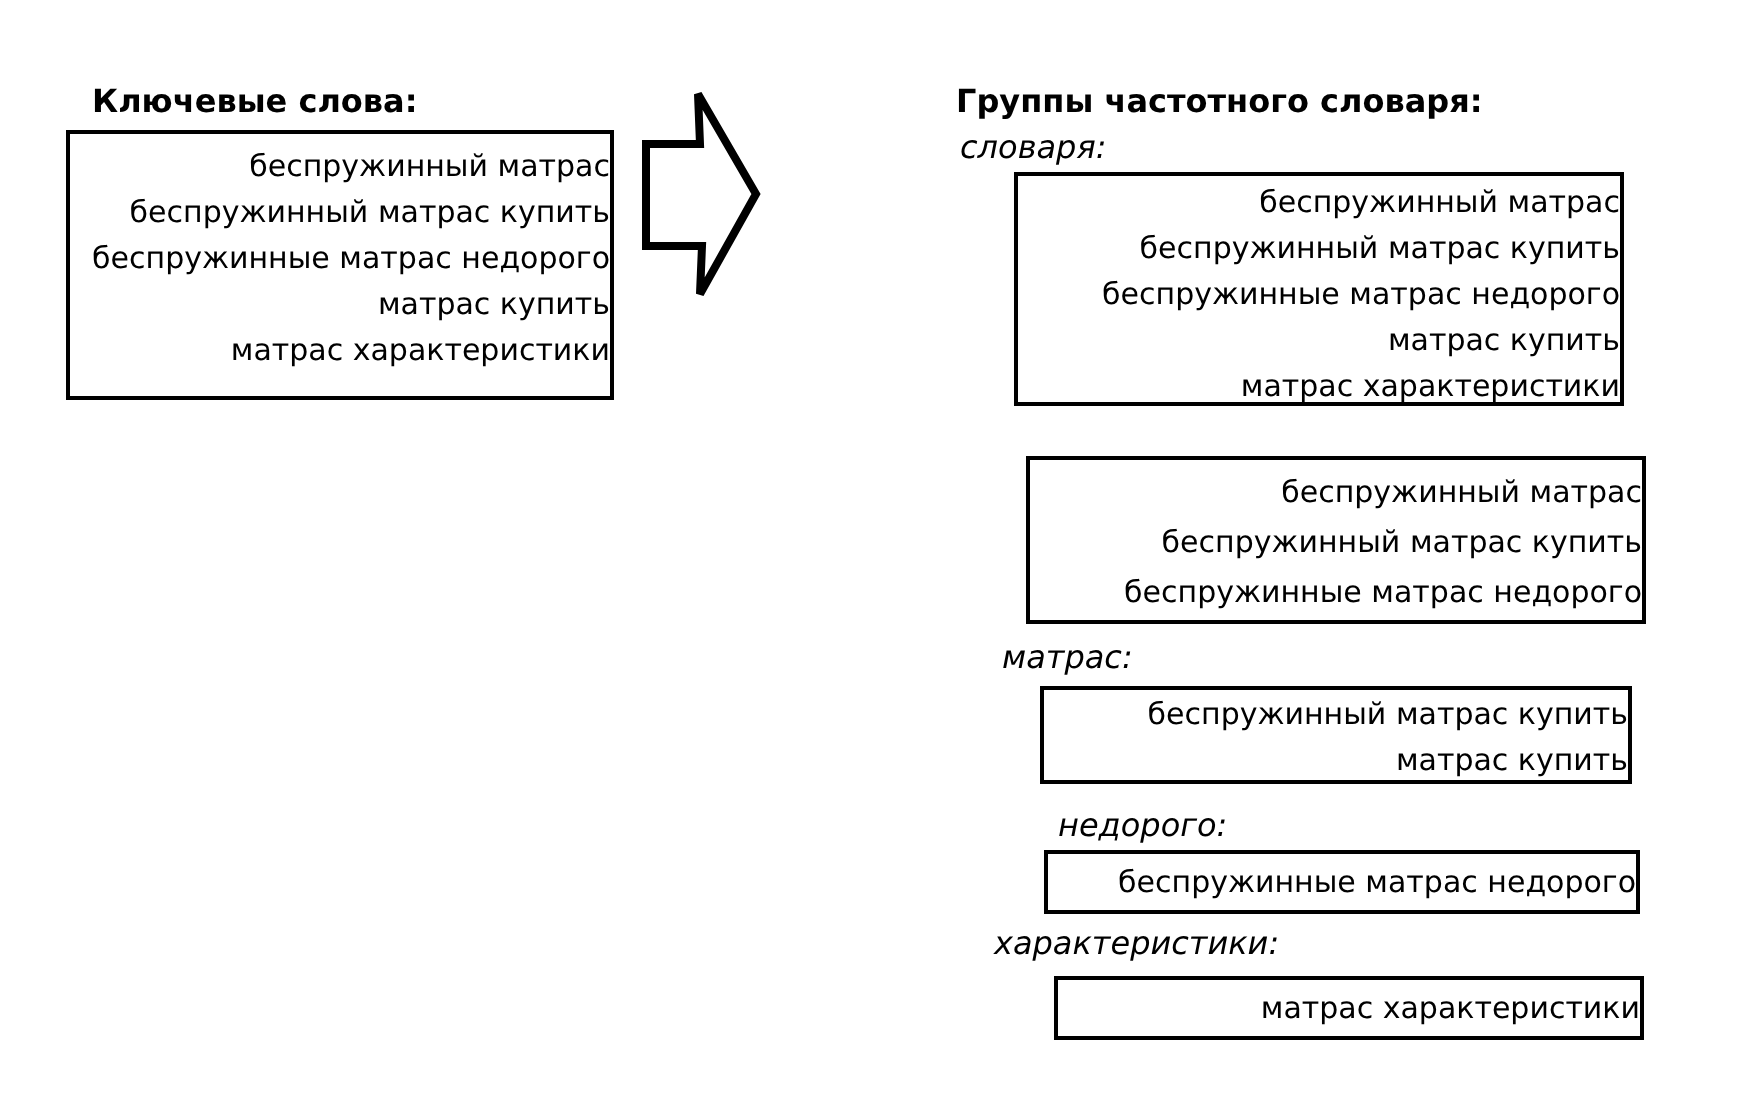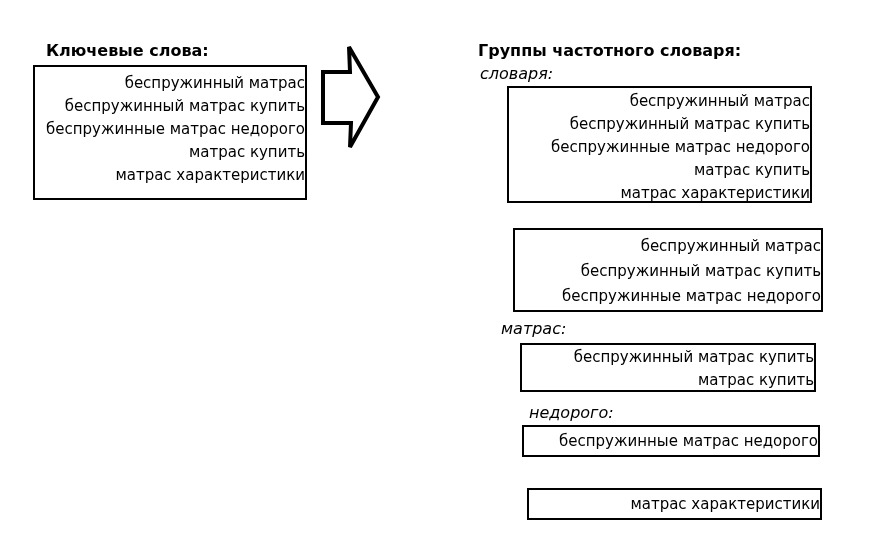--- a/index.html
+++ b/index.html
@@ -106,17 +106,18 @@
   <div class="box gbox-2">
     <div class="line">беспружинный матрас купить</div>
     <div class="line">матрас купить</div>
   </div>
 
   <div class="glabel lbl-3">недорого:</div>
   <div class="box gbox-3">
     <div class="line">беспружинные матрас недорого</div>
   </div>
 
+  <div class="glabel lbl-4">характеристики:</div>
   <div class="box gbox-4">
     <div class="line">матрас характеристики</div>
   </div>
 
 </div>
 
 </body></html>

